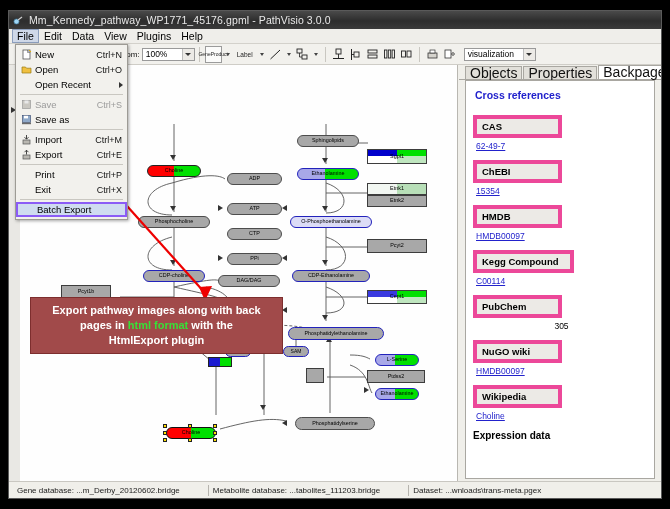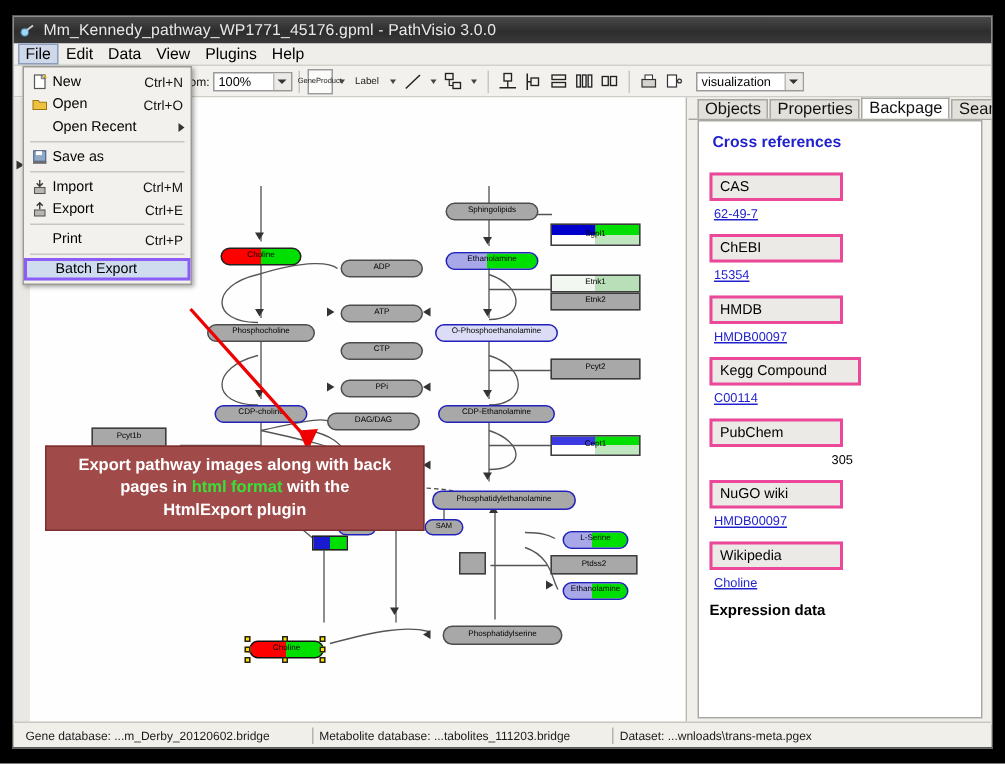--- a/index.html
+++ b/index.html
@@ -175,36 +175,36 @@
   .rightpanel{
     position:absolute;left:450px;top:54px;width:204px;height:418px;
     background:#f0efea;box-sizing:border-box;
   }
   .tabstrip{
     position:absolute;left:0;top:0;width:100%;height:15px;
     display:flex;align-items:flex-end;padding-left:6px;box-sizing:border-box;
     border-bottom:1px solid #a9a7a1;
   }
   .tab{
-    font-size:11px;height:13px;line-height:12px;padding:0 4px;
+    font-size:14px;height:13px;line-height:12px;padding:0 4px;
     background:#e2e0da;border:1px solid #a9a7a1;border-bottom:none;
     margin-right:1px;box-sizing:border-box;color:#111;
   }
   .tab.sel{background:#fff;height:14px;line-height:13px;font-weight:normal;}
   .bp-body{
     position:absolute;left:6px;top:15px;right:8px;bottom:4px;
     background:#fff;border:1px solid #a9a7a1;overflow:hidden;
     box-sizing:border-box;padding:6px 7px;
   }
   .bp-title{
     color:#2222cc;font-size:10.5px;font-weight:bold;margin:2px 0 14px 2px;
   }
   .xref-head{
-    border:2px solid #ec4899;background:#eceae6;
-    font-size:9.5px;font-weight:normal;padding:2px 5px;
+    border:4px solid #ec4899;background:#eceae6;
+    font-size:9.5px;font-weight:bold;padding:2px 5px;
     width:89px;box-sizing:border-box;margin-bottom:3px;
   }
   .xref-val{
     font-size:8.5px;color:#2222cc;text-decoration:underline;
     margin:0 0 9px 3px;
   }
   .xref-val.plain{color:#000;text-decoration:none;text-align:center;}
   .expr{font-size:10px;font-weight:bold;margin-top:6px;}
   
   .statusbar{
@@ -596,20 +596,30 @@
       </span>
       <span class="fm-text">Open</span>
       <span class="fm-acc">Ctrl+O</span>
     </div>
     <div class="fm-row">
       <span class="fm-ico"></span>
       <span class="fm-text">Open Recent</span>
       <span class="fm-sub"></span>
     </div>
     <div class="fm-sep"></div>
+    <div class="fm-row disabled">
+      <span class="fm-ico">
+        <svg width="11" height="11" viewBox="0 0 11 11">
+            <rect x="1.5" y="1.5" width="8" height="8" fill="#c9c7c1" stroke="#9a9a9a" stroke-width="0.7"></rect>
+            <rect x="3.5" y="1.5" width="4" height="3" fill="#e8e8e8"></rect>
+          </svg>
+      </span>
+      <span class="fm-text">Save</span>
+      <span class="fm-acc">Ctrl+S</span>
+    </div>
     <div class="fm-row">
       <span class="fm-ico">
         <svg width="11" height="11" viewBox="0 0 11 11">
             <rect x="1.5" y="1.5" width="8" height="7" fill="#8fa9c9" stroke="#43567a" stroke-width="0.7"></rect>
             <rect x="3" y="1.8" width="4" height="2.6" fill="#fff"></rect>
             <rect x="1" y="8.6" width="9" height="1.6" fill="#6a6a6a"></rect>
           </svg>
       </span>
       <span class="fm-text">Save as</span>
       <span class="fm-acc"></span>
@@ -634,20 +644,25 @@
       </span>
       <span class="fm-text">Export</span>
       <span class="fm-acc">Ctrl+E</span>
     </div>
     <div class="fm-sep"></div>
     <div class="fm-row">
       <span class="fm-ico"></span>
       <span class="fm-text">Print</span>
       <span class="fm-acc">Ctrl+P</span>
     </div>
+    <div class="fm-row">
+      <span class="fm-ico"></span>
+      <span class="fm-text">Exit</span>
+      <span class="fm-acc">Ctrl+X</span>
+    </div>
     <div class="fm-sep"></div>
     <div class="fm-row highlight">
       <span class="fm-ico"></span>
       <span class="fm-text">Batch Export</span>
     </div>
   </div>
 
   <div class="rightpanel">
     <div class="tabstrip">
       <span class="tab">Objects</span>

